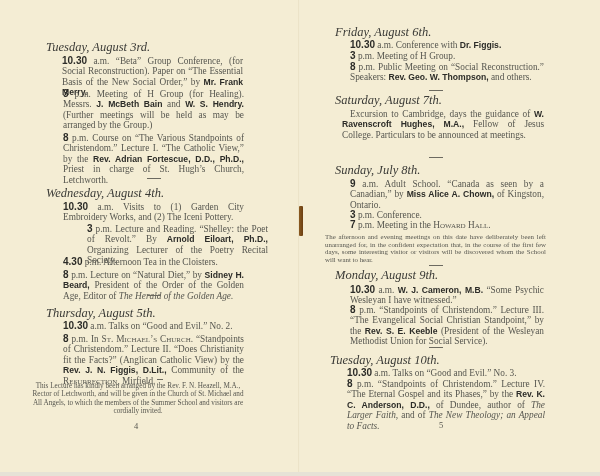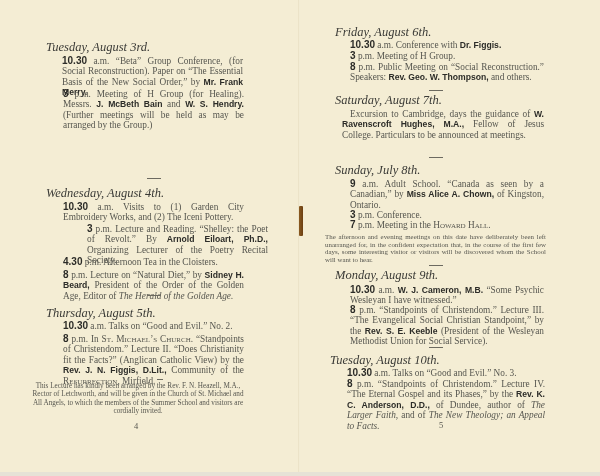--- a/index.html
+++ b/index.html
@@ -66,20 +66,21 @@
 <body>
 
 <div class="spread">
   <div class="gutter"></div>
   <div class="staple"></div>
 
   <div class="page left">
     <div class="day-heading" style="left:46px;top:40px;">Tuesday, August 3rd.</div>
     <div class="entry" style="left:62px;top:56px;width:181px;"><span class="time">10.30</span> a.m.<span>  “Beta” Group Conference, (for Social Reconstruction).  Paper on “The Essential Basis of the New Social Order,” by </span><b>Mr. Frank Merry.</b></div>
     <div class="entry" style="left:63px;top:89px;width:181px;"><span class="time">3</span> p.m.<span>  Meeting of H Group (for Healing).  Messrs. </span><b>J. McBeth Bain</b><span> and </span><b>W. S. Hendry.</b><span> (Further meetings will be held as may be arranged by the Group.)</span></div>
+    <div class="entry" style="left:63px;top:133px;width:181px;"><span class="time">8</span> p.m.<span>  Course on “The Various Standpoints of Christendom.”  Lecture I. “The Catholic View,” by the </span><b>Rev. Adrian Fortescue, D.D., Ph.D.,</b><span> Priest in charge of St. Hugh’s Church, Letchworth.</span></div>
     <div class="divider" style="left:147px;top:178px;"></div>
 
     <div class="day-heading" style="left:46px;top:186px;text-align:right;">Wednesday, August 4th.</div>
     <div class="entry" style="left:63px;top:202px;width:181px;"><span class="time">10.30</span> a.m.<span>  Visits to (1) Garden City Embroidery Works, and (2) The Iceni Pottery.</span></div>
     <div class="entry" style="left:63px;top:224px;width:181px;margin-left:24px;"><span class="time">3</span> p.m.<span>  Lecture and Reading.  “Shelley: the Poet of Revolt.”  By </span><b>Arnold Eiloart, Ph.D.,</b><span> Organizing Lecturer of the Poetry Recital Society.</span></div>
     <div class="entry" style="left:63px;top:257px;width:181px;"><span class="time">4.30</span> p.m.<span>  Afternoon Tea in the Cloisters.</span></div>
     <div class="entry" style="left:63px;top:270px;width:181px;"><span class="time">8</span> p.m.<span>  Lecture on “Natural Diet,” by </span><b>Sidney H. Beard,</b><span> President of the Order of the Golden Age, Editor of </span><span class="it">The Herald of the Golden Age.</span></div>
     <div class="divider" style="left:147px;top:295px;"></div>
 
     <div class="day-heading" style="left:46px;top:306px;">Thursday, August 5th.</div>

